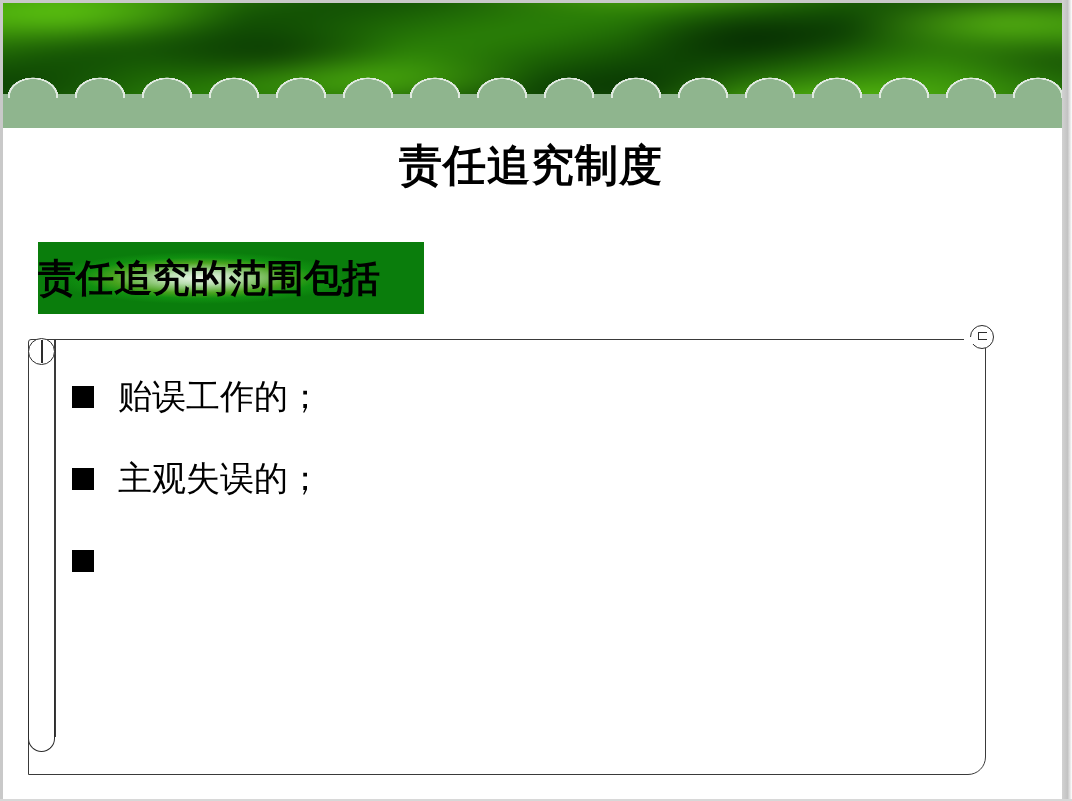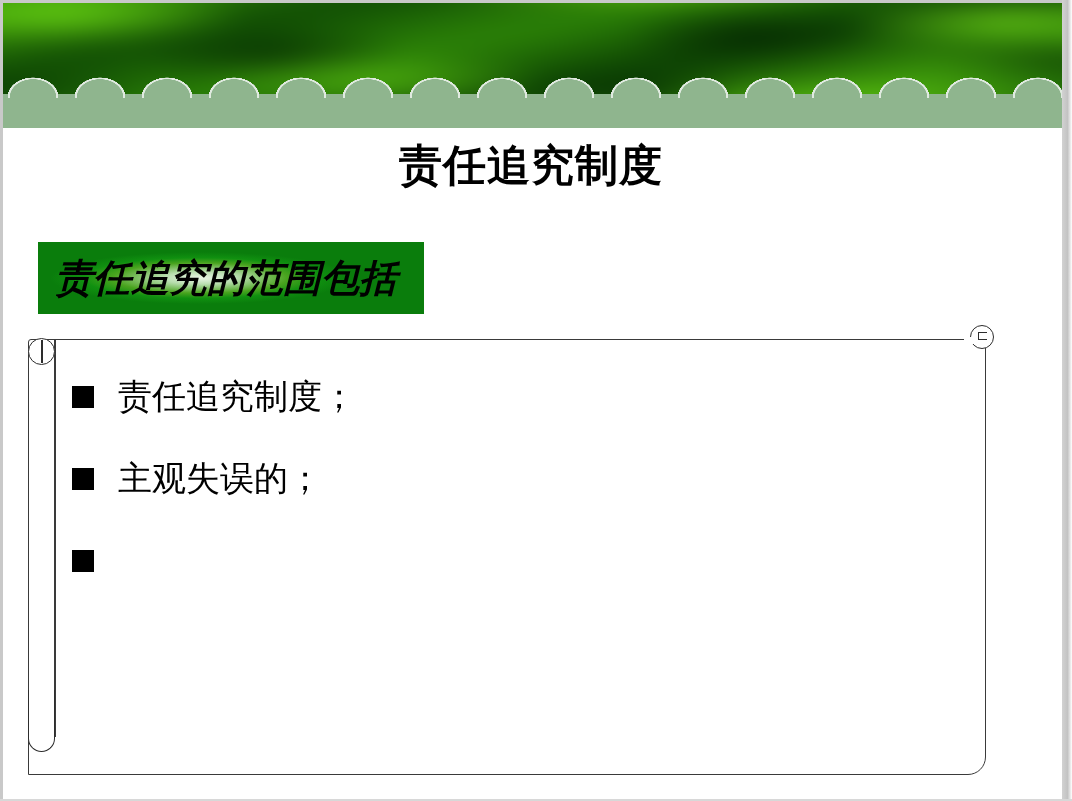--- a/index.html
+++ b/index.html
@@ -136,23 +136,22 @@
     display: flex;
     align-items: center;
     overflow: hidden;
   }
   .subtitle-text {
     font-family: "DejaVu Serif", "Liberation Serif", serif;
     font-weight: bold;
     font-size: 38px;
     line-height: 1;
     color: #000000;
-    padding-left: 17px;
+    padding-left: 0;
     white-space: nowrap;
-    font-style: italic;
   }
 
   
   .content-frame {
     position: absolute;
     left: 28px;
     top: 339px;
     width: 958px;
     height: 436px;
     border: 1.6px solid #3a3a3a;
@@ -303,21 +302,21 @@
   <div class="curl-bl-mask"></div>
   <div class="curl-tr"></div>
   <div class="curl-tr-mask"></div>
   <div class="curl-tr-bar"></div>
 
   <div class="bullet-list">
 
 
     <div class="bullet-row">
       <div class="bullet-marker"></div>
-      <div class="bullet-text">责任追究制度；</div>
+      <div class="bullet-text">贻误工作的；</div>
     </div>
 
     <div class="bullet-row">
       <div class="bullet-marker"></div>
       <div class="bullet-text">主观失误的；</div>
     </div>
 
 
     <div class="bullet-row">
       <div class="bullet-marker"></div>

